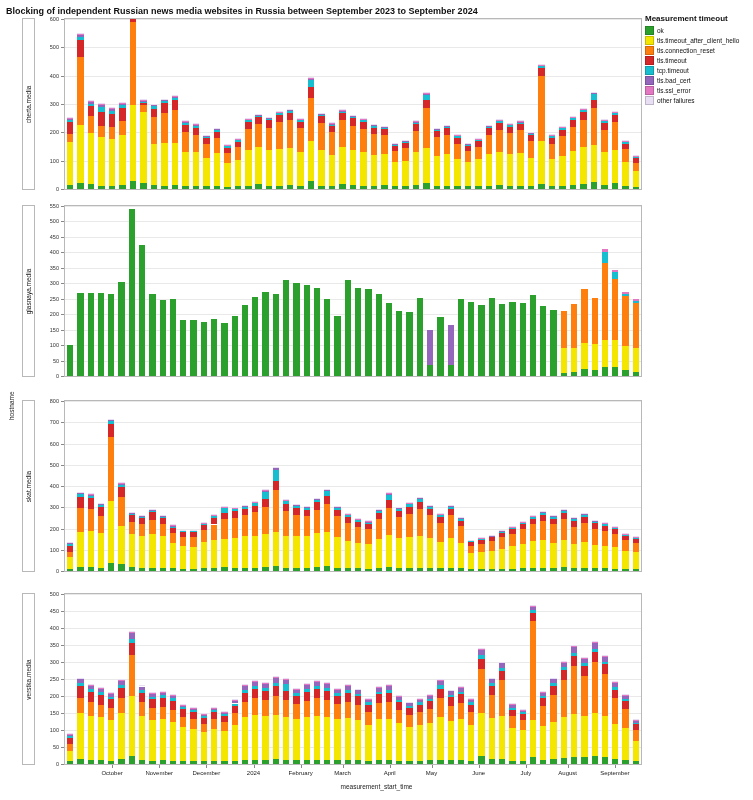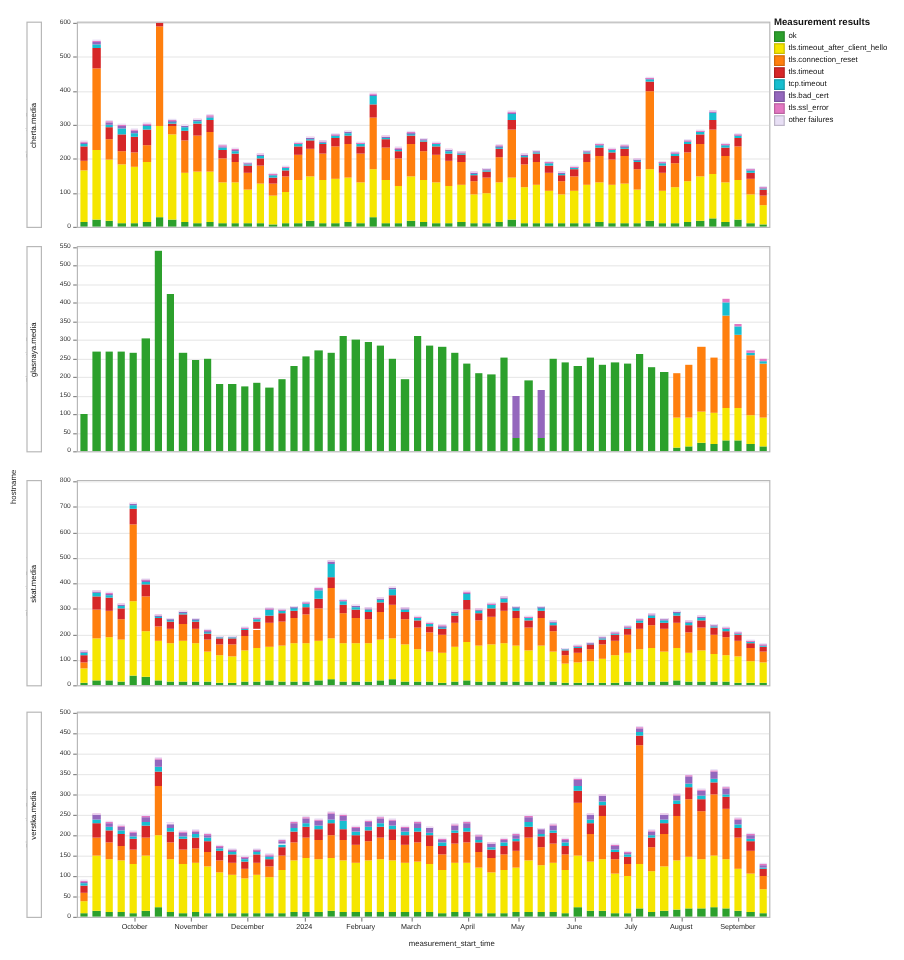--- a/index.html
+++ b/index.html
@@ -59,23 +59,24 @@
   .outer-ylab{
     position:absolute;font-size:6.5px;color:#222;white-space:nowrap;
     transform-origin:0 0;transform:rotate(-90deg);
   }
 </style>
 </head>
 <body>
 
 <div id="root">
 
+  <div class="title">Blocking of independent Russian news media websites in Russia between September 2023 to September 2024</div>
 
   <div class="legend">
-    <div class="legend-title">Measurement results</div>
+    <div class="legend-title">Measurement timeout</div>
     <div id="legend-items">
         <div class="legend-row">
           <span class="legend-swatch" style="background: rgb(44, 160, 44); border: 1px solid rgba(0, 0, 0, 0.18);"></span>
           <span class="legend-label">ok</span>
         </div>
         <div class="legend-row">
           <span class="legend-swatch" style="background: rgb(245, 230, 0); border: 1px solid rgba(0, 0, 0, 0.18);"></span>
           <span class="legend-label">tls.timeout_after_client_hello</span>
         </div>
         <div class="legend-row">

